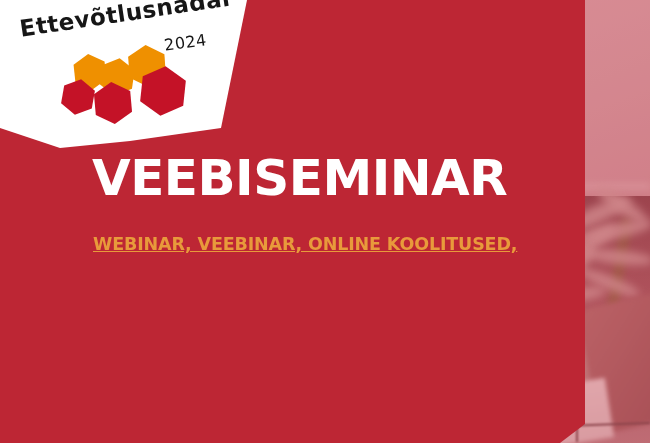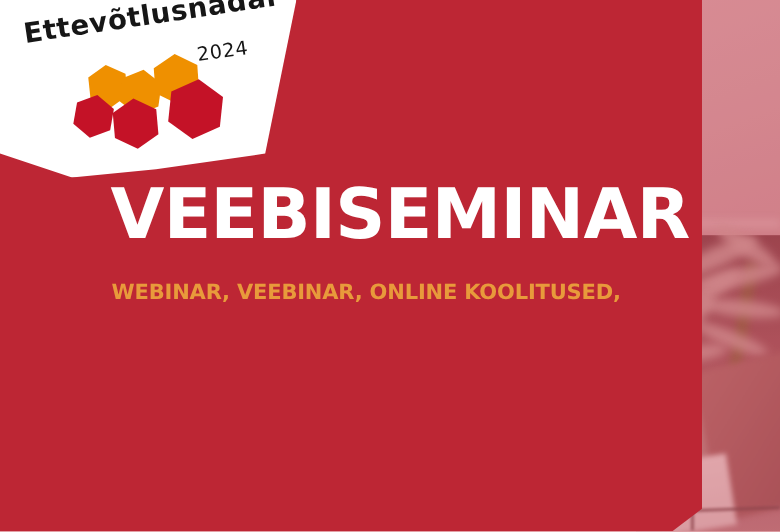--- a/index.html
+++ b/index.html
@@ -171,37 +171,38 @@
     pointer-events: none;
   }
 
   
   #headline {
     position: absolute;
     left: 92px;
     top: 152px;
     font-family: "DejaVu Sans", sans-serif;
     font-weight: 700;
-    font-size: 58px;
+    font-size: 50px;
     line-height: 52px;
     letter-spacing: -0.5px;
     color: #ffffff;
     white-space: nowrap;
   }
   #subtitle {
     position: absolute;
     left: 93px;
     top: 231px;
     width: 480px;
     font-family: "DejaVu Sans", sans-serif;
     font-weight: 700;
     font-size: 17.5px;
     line-height: 27px;
     letter-spacing: -0.15px;
     color: #e89a3b;
+    text-decoration: underline;
   }
   #subtitle .line { display: block; white-space: nowrap; }
 </style>
 </head>
 <body>
 
 <div id="banner">
 
   <div id="photo">
     <div class="ph-wall"></div>

